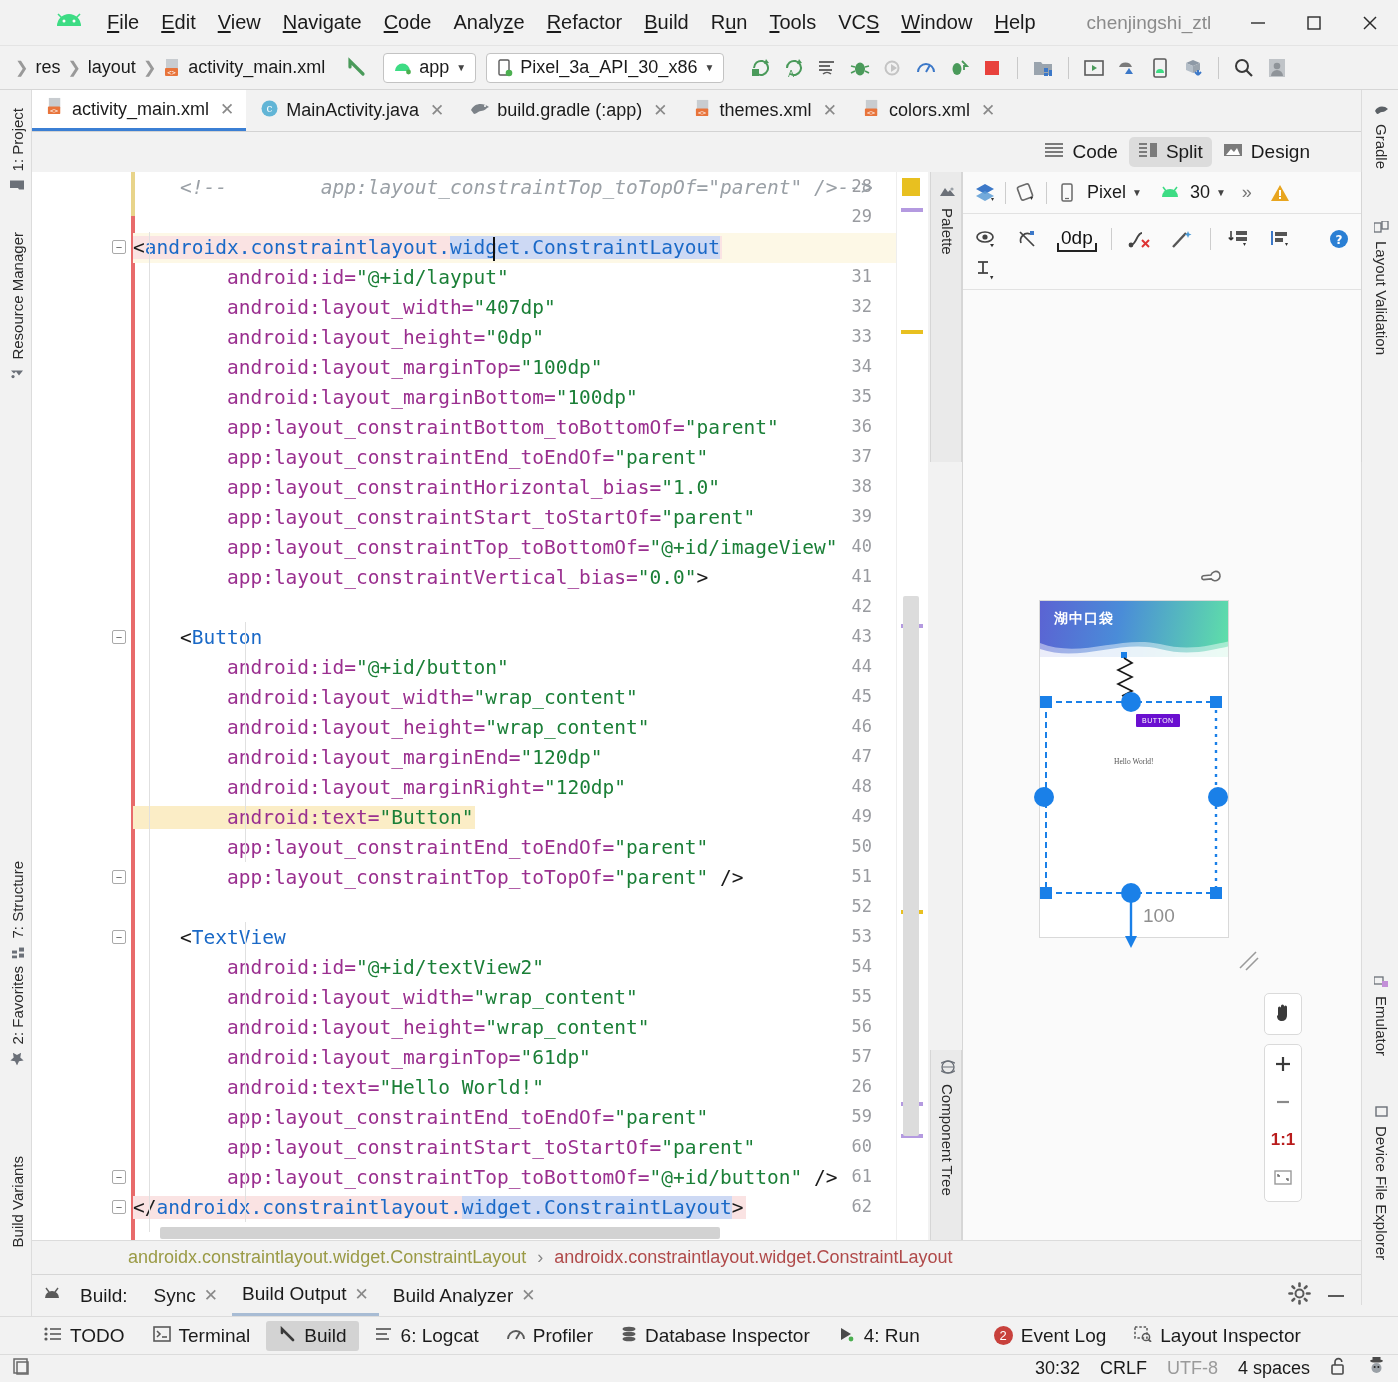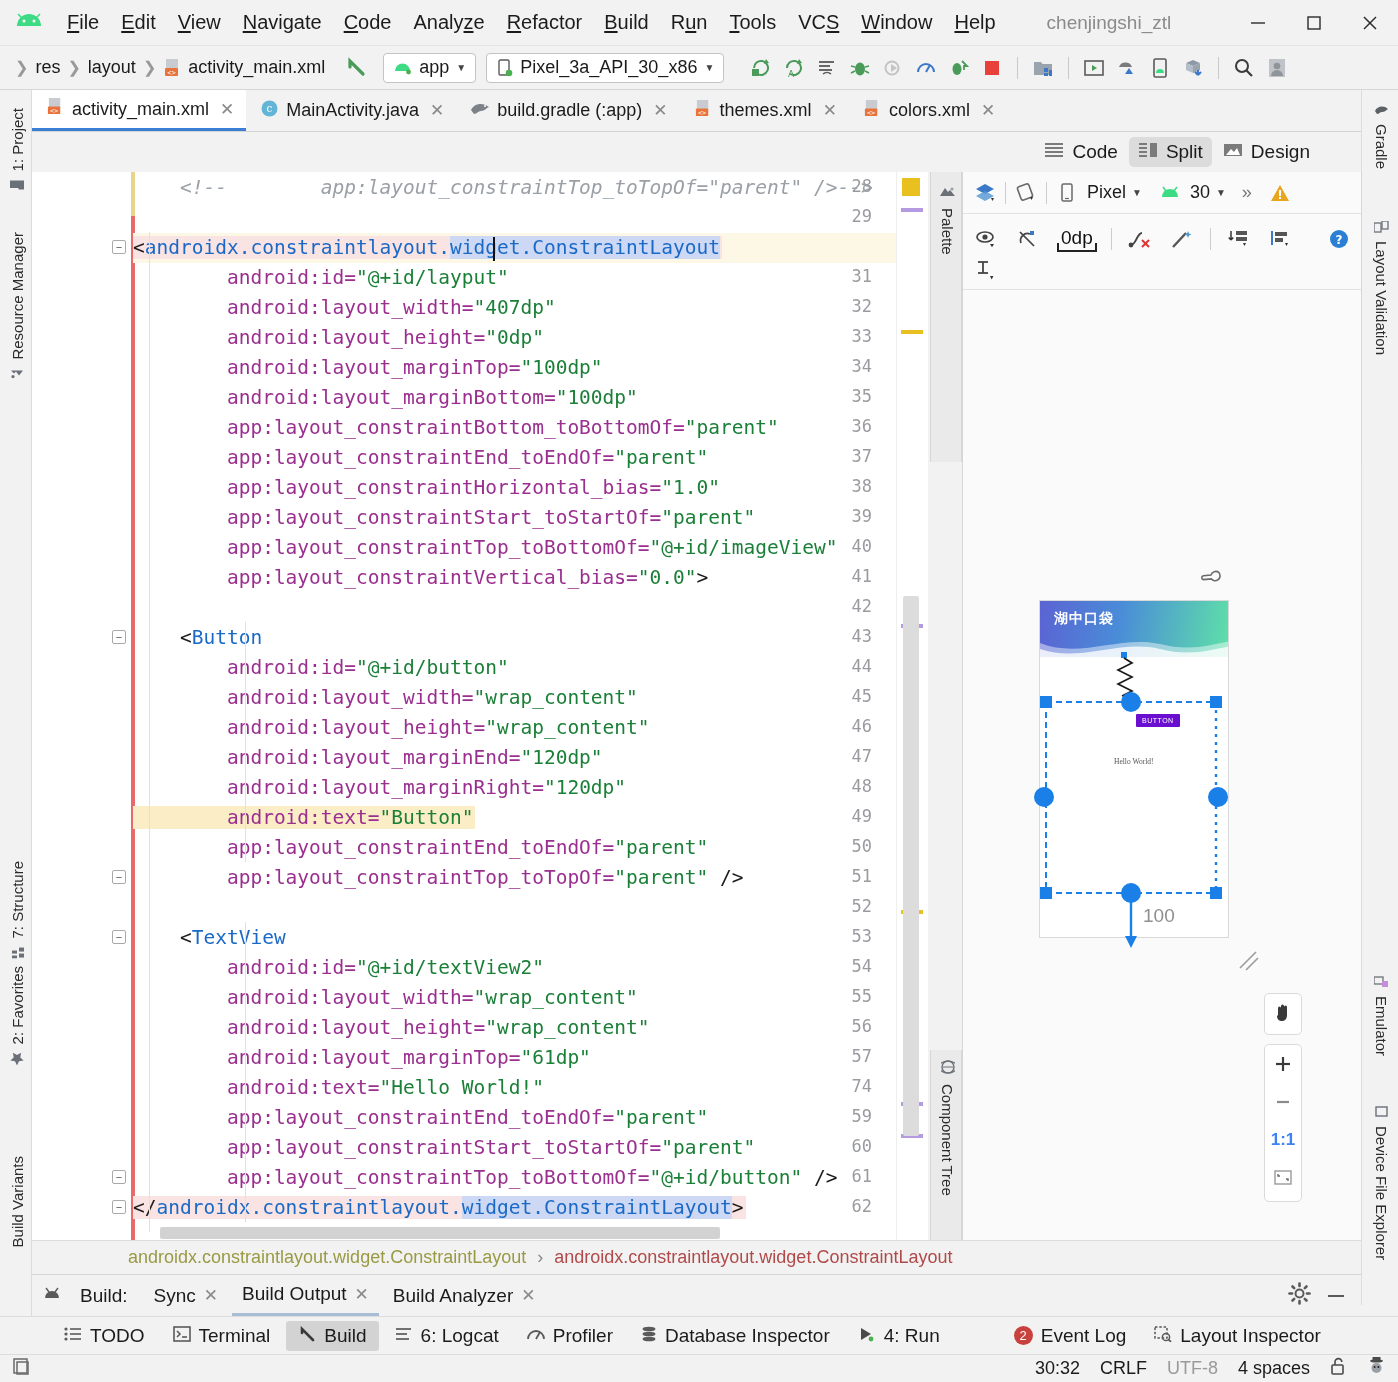--- a/index.html
+++ b/index.html
@@ -10,20 +10,21 @@
     overflow: hidden;
     -webkit-font-smoothing: antialiased;
   }
   #app { position: relative; width: 1398px; height: 1382px; background: #f2f2f2; }
 
   
   .menubar {
     position: absolute; left: 0; top: 0; width: 1398px; height: 46px;
     background: #f2f2f2; display: flex; align-items: center;
     border-bottom: 1px solid #e4e4e4;
+    padding-left: 40px;
   }
   .droid-logo { width: 30px; height: 22px; margin: 0 12px 0 14px; position: relative; }
   .droid-logo svg { display: block; }
   .menu-item {
     font-size: 20px; color: #1b1b1b; padding: 3px 11px; white-space: nowrap;
     cursor: default;
   }
   .menu-item u { text-decoration: underline; text-underline-offset: 2px; }
   .win-title {
     font-size: 19px; color: #8b8b8b; margin-left: 40px; white-space: nowrap;
@@ -215,21 +216,21 @@
   .resize-grip { position: absolute; left: 1238px; top: 950px; width: 22px; height: 22px; }
   .wrench-ico { position: absolute; left: 1200px; top: 568px; }
 
   .zoomctl {
     position: absolute; left: 1264px; width: 38px;
     background: #fff; border: 1px solid #dadada; border-radius: 5px;
     display: flex; flex-direction: column; align-items: center;
   }
   .zbtn {
     height: 38px; width: 26px; display: flex; align-items: center; justify-content: center;
-    font-size: 21px; color: #3b82f6;
+    font-size: 21px; color: #b91c1c;
   }
 
   
   .bcbar {
     position: absolute; left: 32px; top: 1240px; width: 1329px; height: 34px;
     background: #f2f2f2; display: flex; align-items: center; font-size: 18px;
     padding-left: 96px; border-top: 1px solid #dcdcdc;
   }
   .bc1 { color: #9a9a45; }
   .bc2 { color: #b04a4a; }
@@ -247,21 +248,21 @@
   }
   .bbtab.sel { border-bottom: 3px solid #a8bcd4; }
   .bbtab .close { color: #8a8a8a; font-size: 17px; }
   .bblabel { font-size: 19px; color: #1b1b1b; padding: 0 12px 0 8px; }
   .bbright { margin-left: auto; display: flex; align-items: center; gap: 14px; padding-right: 14px; }
 
   
   .toolstrip {
     position: absolute; left: 0; top: 1316px; width: 1398px; height: 38px;
     background: #f2f2f2; display: flex; align-items: center; gap: 4px;
-    padding-left: 52px; border-top: 1px solid #dcdcdc;
+    padding-left: 32px; border-top: 1px solid #dcdcdc;
   }
   .ts {
     display: flex; align-items: center; gap: 8px; font-size: 19px; color: #1b1b1b;
     padding: 4px 12px; border-radius: 3px; white-space: nowrap;
   }
   .ts.sel { background: #d3d3d3; }
   .badge-count {
     width: 19px; height: 19px; border-radius: 50%; background: #c8413c; color: #fff;
     font-size: 13px; display: flex; align-items: center; justify-content: center;
   }
@@ -672,21 +673,21 @@
         <div class="ln" style="top: 664px;">50</div>
         <div class="ln" style="top: 694px;">51</div>
         <div class="fold" style="top: 698px;">−</div>
         <div class="ln" style="top: 724px;">52</div>
         <div class="ln" style="top: 754px;">53</div>
         <div class="fold" style="top: 758px;">−</div>
         <div class="ln" style="top: 784px;">54</div>
         <div class="ln" style="top: 814px;">55</div>
         <div class="ln" style="top: 844px;">56</div>
         <div class="ln" style="top: 874px;">57</div>
-        <div class="ln" style="top: 904px;">74</div>
+        <div class="ln" style="top: 904px;">26</div>
         <div class="ln" style="top: 934px;">59</div>
         <div class="ln" style="top: 964px;">60</div>
         <div class="ln" style="top: 994px;">61</div>
         <div class="fold" style="top: 998px;">−</div>
         <div class="ln" style="top: 1024px;">62</div>
         <div class="fold" style="top: 1028px;">−</div>
       </div>
     <div id="codearea" class="codearea">
         <div class="cl" style="top: 4px;"><span class="tk-cmt">    &lt;!--        app:layout_constraintTop_toTopOf="parent" /&gt;--&gt;</span></div>
         <div class="cl" style="top: 34px;"></div>

